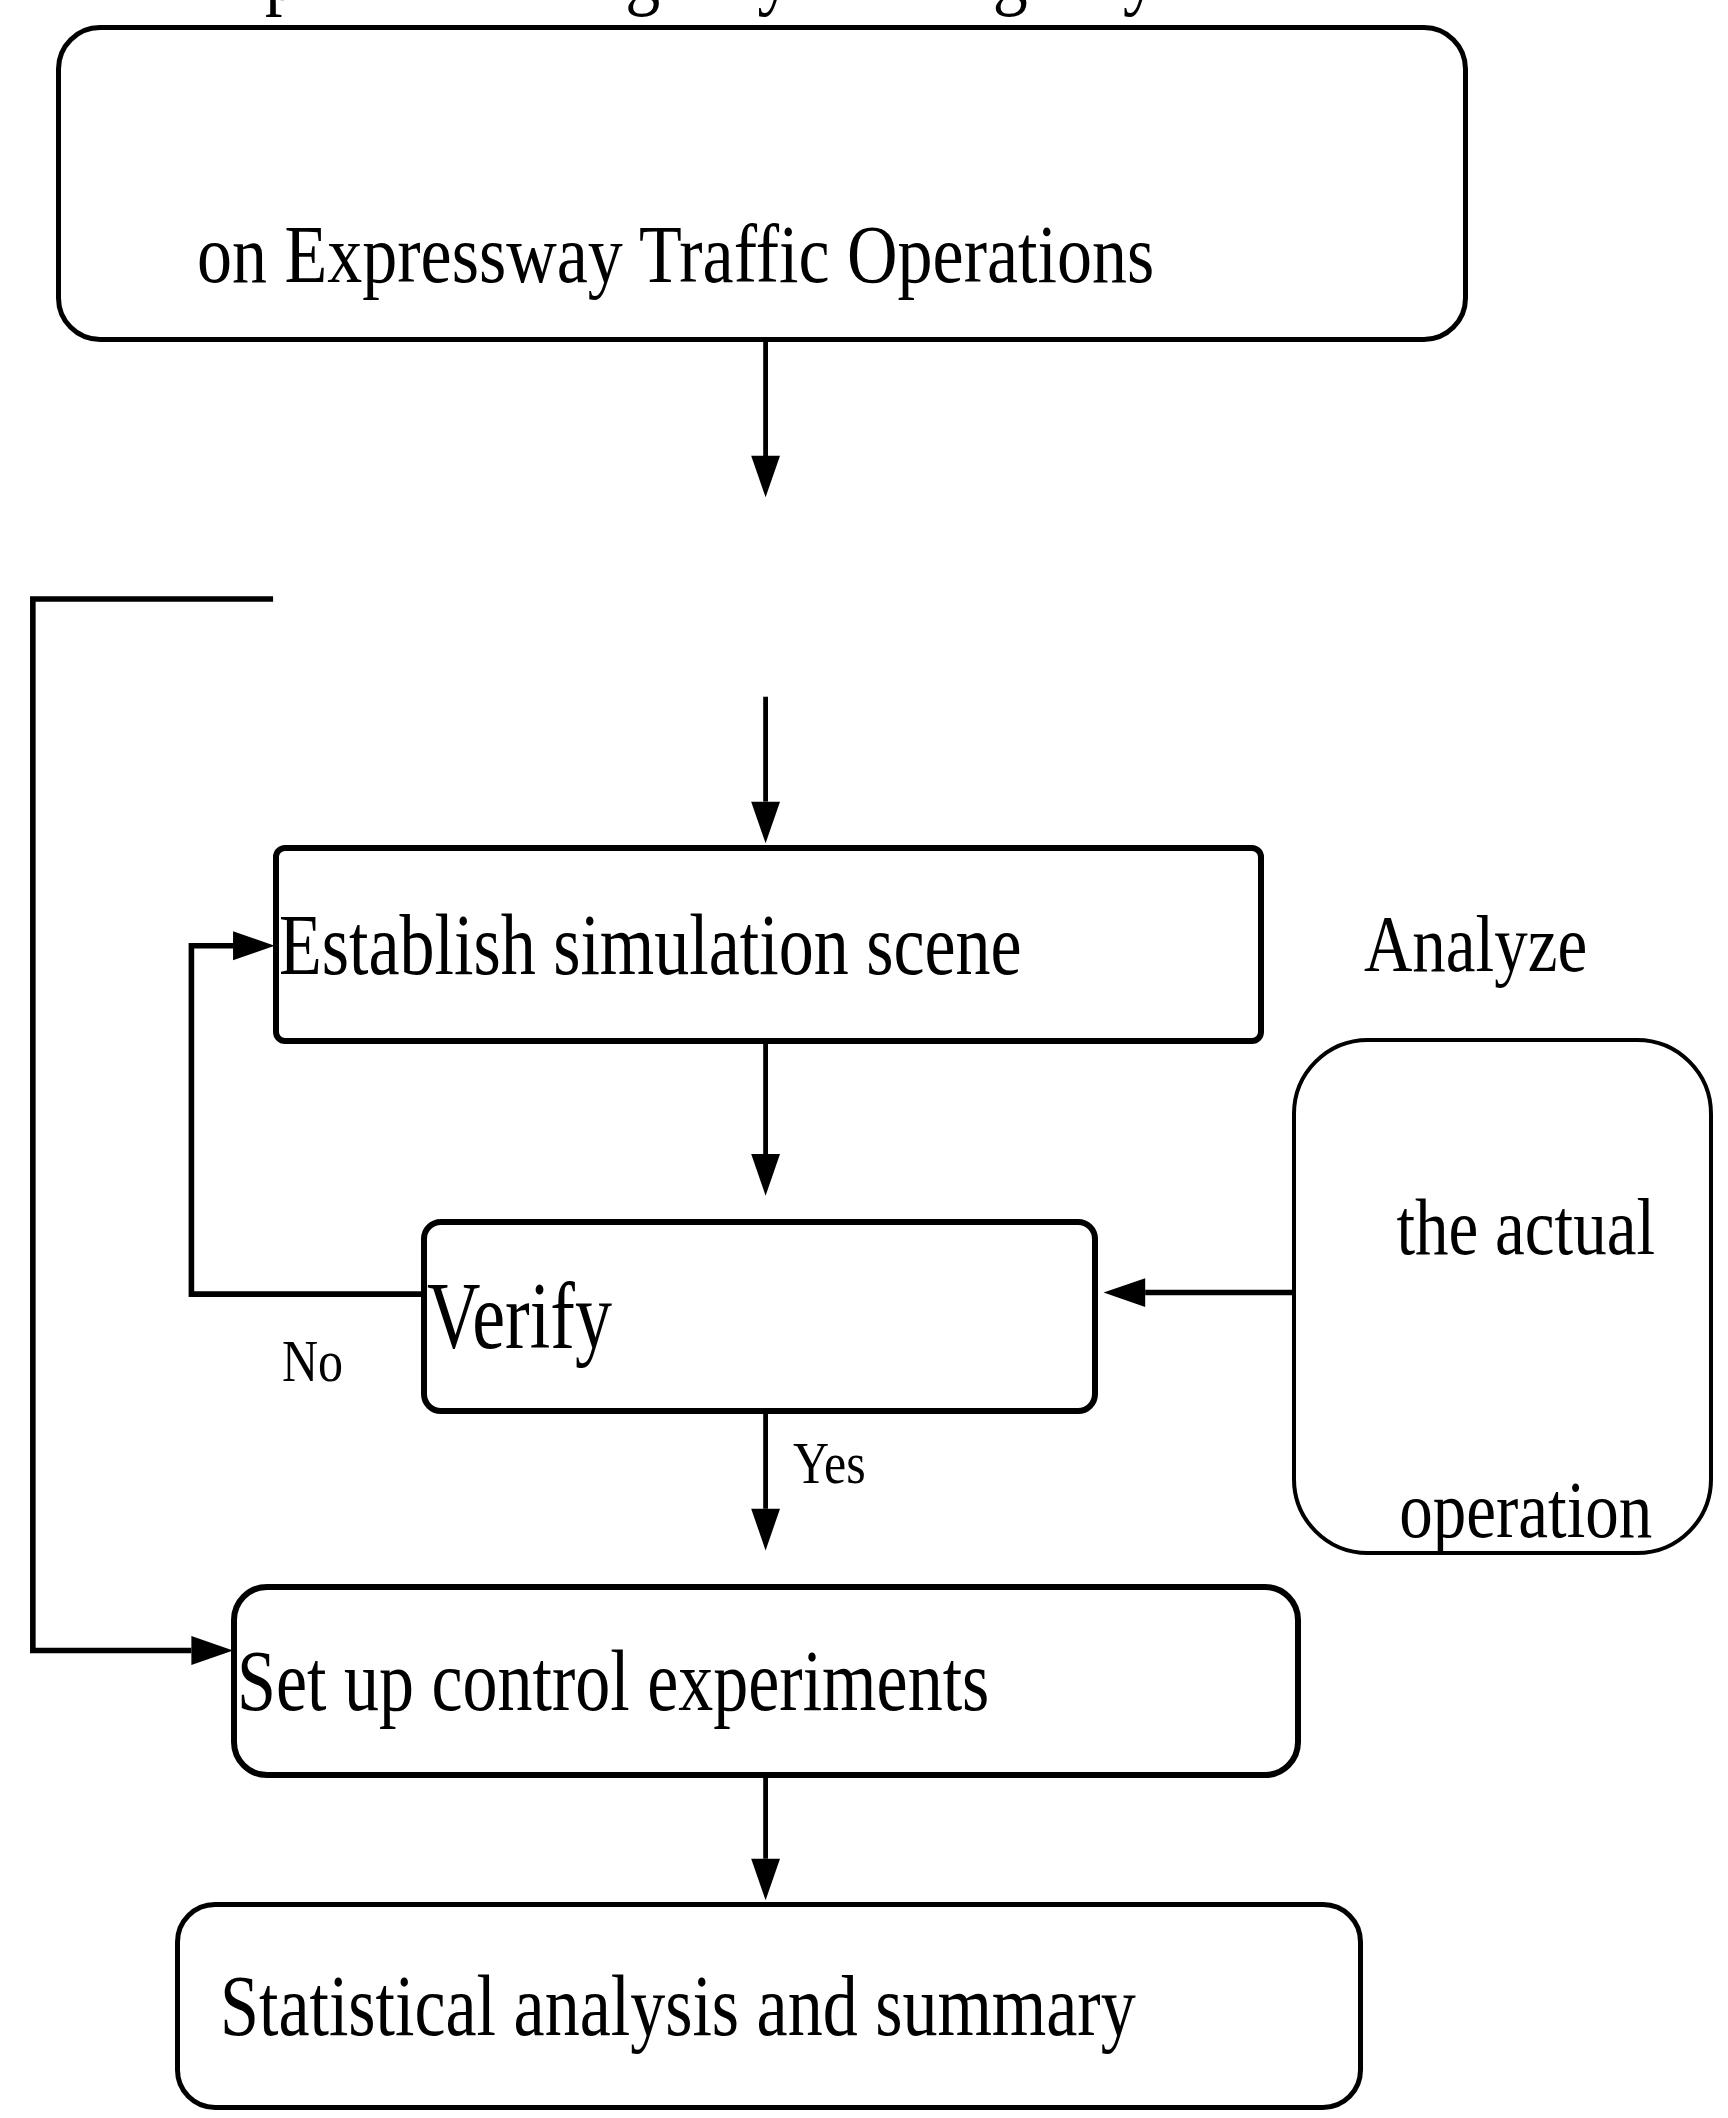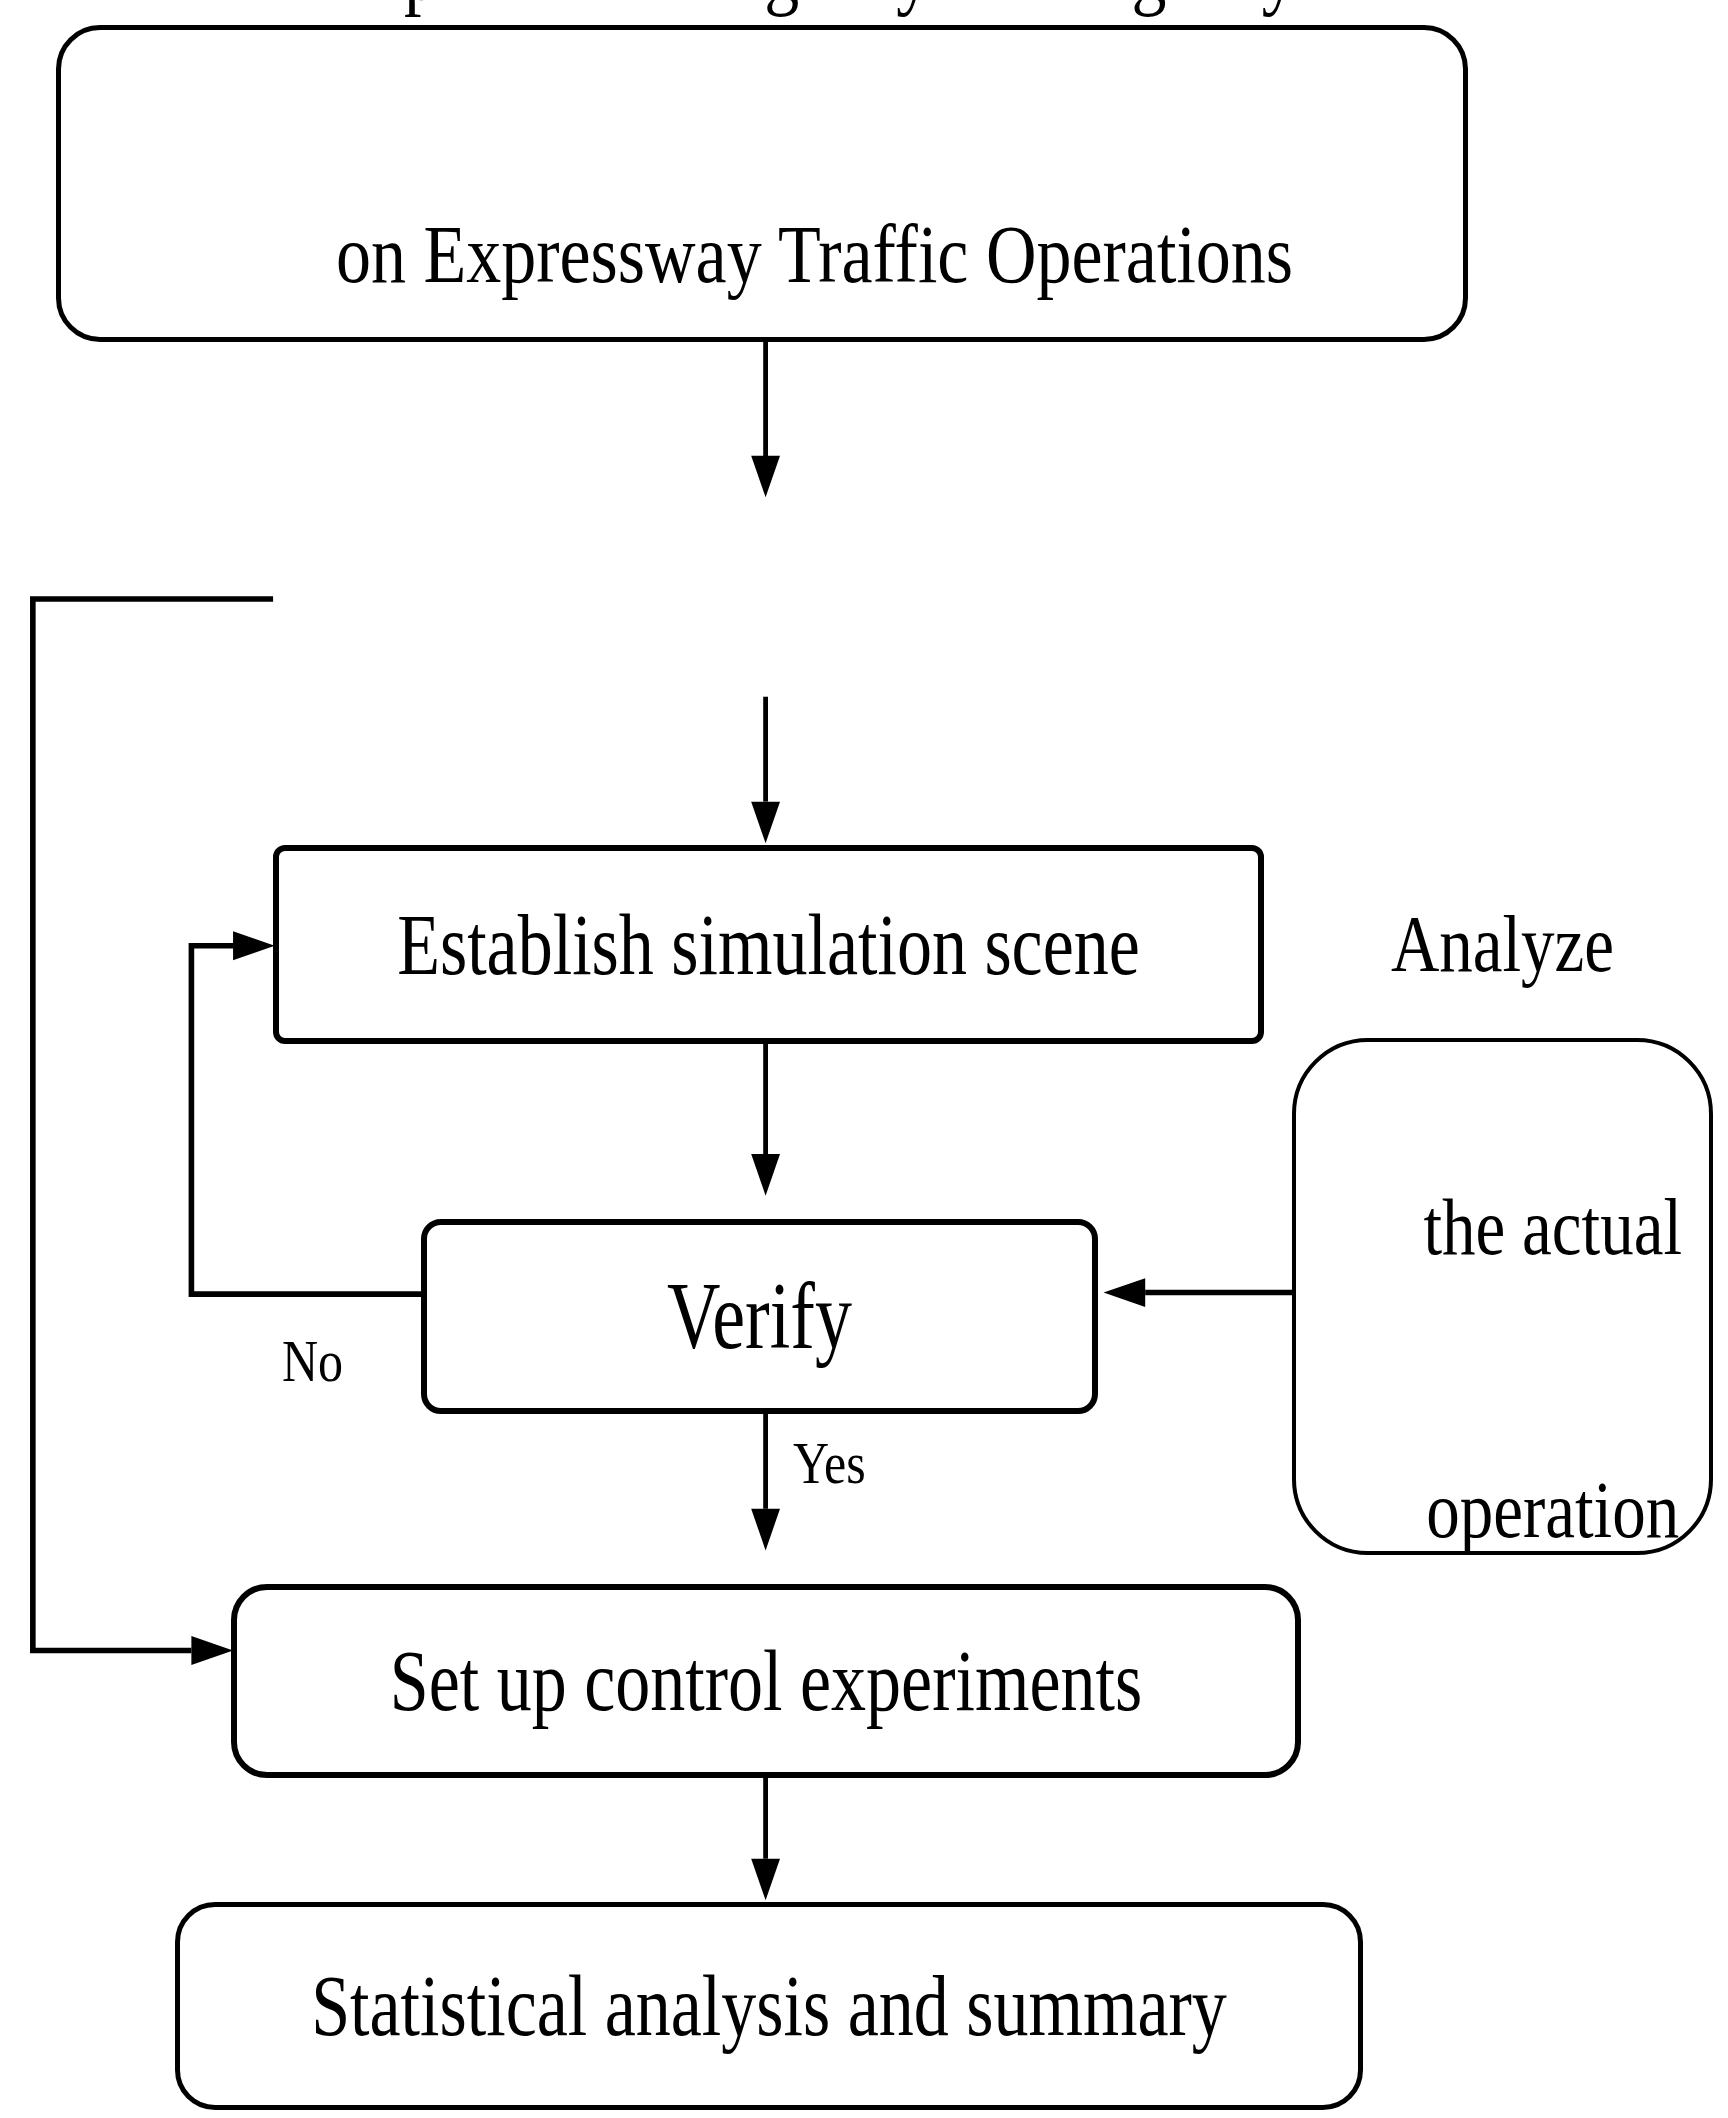--- a/index.html
+++ b/index.html
@@ -10,34 +10,34 @@
     font-family:"Liberation Serif","DejaVu Serif",serif;
     color:#000;
     overflow:hidden;
   }
   .wires{position:absolute;left:0;top:0;width:1729px;height:2119px;}
   .node{
     position:absolute;
     box-sizing:border-box;
     background:#ffffff;
     border:6.4px solid #000000;
-    display:flex;align-items:center;justify-content:center;
+    display:flex;align-items:center;
     text-align:center;
   }
   .txt{display:inline-block;transform:scaleY(1.25);transform-origin:center;white-space:pre;}
   .node-title{left:56px;top:25px;width:1412px;height:317px;border-width:5.6px;border-radius:44px;font-size:70px;}
   .node-title .txt{transform:scaleY(1.18);line-height:120px;}
   .node-analyze{left:273px;top:496px;width:977px;height:200px;border-radius:36px;font-size:70px;}
   .node-establish{left:273px;top:845px;width:991px;height:199px;border-radius:12px;font-size:70px;}
   .node-verify{left:421px;top:1219px;width:677px;height:195px;border-radius:20px;font-size:74px;}
   .node-verify .txt{transform:scaleY(1.3);}
   .node-side{left:1292px;top:1038px;width:421px;height:517px;border-width:4.8px;border-radius:76px;font-size:67px;}
   .node-side .txt{transform:scaleY(1.2);line-height:118px;}
   .node-setup{left:231px;top:1552px;width:1070px;height:194px;border-radius:36px;font-size:70px;margin-top:32px;}
-  .node-stats{left:175px;top:1902px;width:1188px;height:208px;border-width:5.6px;border-radius:40px;font-size:70px;}
+  .node-stats{left:175px;top:1902px;width:1188px;height:208px;border-width:5.6px;border-radius:40px;font-size:70px;padding-left:40px;}
   .edge-label{
     position:absolute;
     font-size:50px;
     line-height:1;
   }
   .edge-label .txt{transform:scaleY(1.2);}
   .lbl-no{left:282px;top:1336px;}
   .lbl-yes{left:793px;top:1438px;}
 </style>
 </head>

